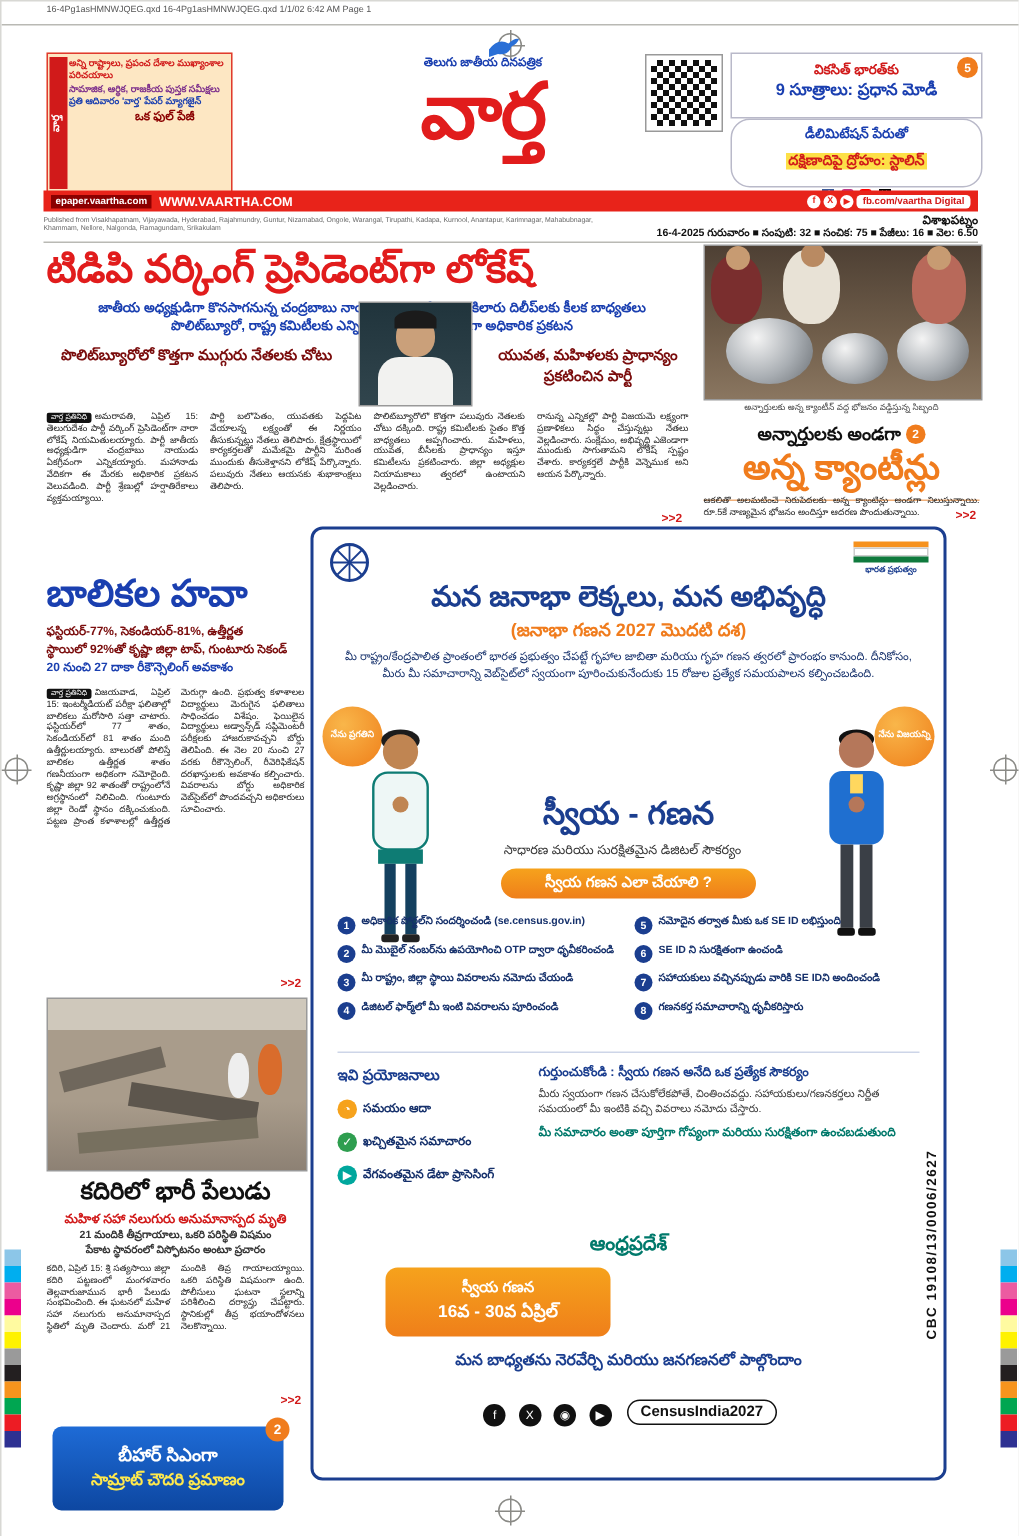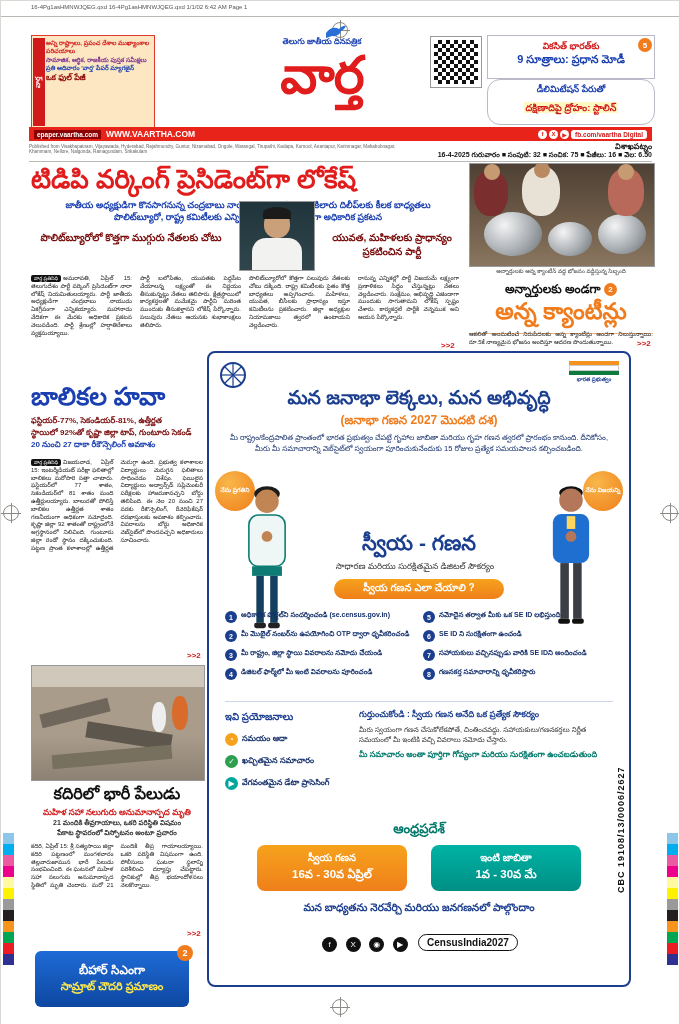--- a/index.html
+++ b/index.html
@@ -99,38 +99,38 @@
       <div style="background:#00a651"></div>
       <div style="background:#ed1c24"></div>
       <div style="background:#2e3192"></div>
   </div>
 
   <div class="abs promo" style="left:30px;top:34px;width:106px;height:88px;">
     <div class="vlab">వార్త</div>
     <p style="color:#d11a1a;">అన్ని రాష్ట్రాలు, ప్రపంచ దేశాల ముఖ్యాంశాల పరిచయాలు</p>
     <p style="color:#7b2d8b;">సామాజిక, ఆర్థిక, రాజకీయ పుస్తక సమీక్షలు</p>
     <p style="color:#1a3fb0;">ప్రతి ఆదివారం 'వార్త' పేపర్ మ్యాగజైన్</p>
-    <p style="color:#8b0000;font-size:8px;">ఒక ఫుల్ పేజీ</p>
+    <p style="color:#8b0000;font-size:8px;margin-left:44px;">ఒక ఫుల్ పేజీ</p>
   </div>
 
   <svg class="abs" style="left:322px;top:22px;" width="26" height="16" viewBox="0 0 24 16">
     <path d="M2 10 Q8 2 15 6 Q19 2 22 3 Q21 6 17 8 Q15 14 8 13 L2 15 Z" fill="#2a6fd6"></path>
   </svg>
   <div class="abs ctr tagline" style="left:236px;top:36px;width:170px;">తెలుగు జాతీయ దినపత్రిక</div>
   <div class="abs ctr logo" style="left:232px;top:48px;width:178px;">వార్త</div>
   <div class="abs qr" style="left:430px;top:36px;width:44px;height:44px;"></div>
 
   <div class="abs adbox" style="left:486px;top:34px;width:166px;height:42px;">
     <div class="ctr" style="margin-top:5px;color:#d11a1a;font-size:9px;font-weight:bold;">వికసిత్ భారత్‌కు</div>
     <div class="ctr" style="color:#1a3fb0;font-size:11px;font-weight:bold;">9 సూత్రాలు: ప్రధాన మోడీ</div>
     <span class="badge abs" style="right:2px;top:2px;width:14px;height:14px;font-size:8px;">5</span>
   </div>
   <div class="abs adbox" style="left:486px;top:78px;width:166px;height:44px;border-radius:13px;">
     <div class="ctr" style="margin-top:4px;color:#1a3fb0;font-size:9px;font-weight:bold;">డీలిమిటేషన్ పేరుతో</div>
-    <div class="ctr" style="margin-top:1px;"><span style="color:#d11a1a;font-size:9.5px;font-weight:bold;background:#fef9c3;padding:0 2px;">దక్షిణాదిపై ద్రోహం: స్టాలిన్</span></div>
+    <div class="ctr" style="margin-top:1px;"><span style="color:#d11a1a;font-size:9.5px;font-weight:bold;background:#fde047;padding:0 2px;">దక్షిణాదిపై ద్రోహం: స్టాలిన్</span></div>
     <div class="ctr" style="margin-top:3px;">
       <span style="display:inline-block;width:8px;height:8px;background:#3b5998;color:#fff;font-size:6px;text-align:center;line-height:8px;">f</span>
       <span style="display:inline-block;width:8px;height:8px;background:#c13584;border-radius:2px;color:#fff;font-size:6px;text-align:center;line-height:8px;">◉</span>
       <span style="display:inline-block;width:8px;height:8px;background:#ff0000;border-radius:2px;color:#fff;font-size:5px;text-align:center;line-height:8px;">▶</span>
       <span style="display:inline-block;width:8px;height:8px;background:#000;color:#fff;font-size:6px;text-align:center;line-height:8px;">X</span>
     </div>
   </div>
 
   <div class="abs redbar" style="left:28px;top:126px;width:613px;height:14px;">
     <span style="display:flex;align-items:flex-end;">
@@ -332,24 +332,20 @@
       <div style="font-size:8.5px;font-weight:bold;color:#1b3e8f;margin-bottom:4px;">గుర్తుంచుకోండి : స్వీయ గణన అనేది ఒక ప్రత్యేక సౌకర్యం</div>
       <div style="font-size:7px;color:#333;line-height:1.45;margin-bottom:5px;">మీరు స్వయంగా గణన చేసుకోలేకపోతే, చింతించవద్దు. సహాయకులు/గణనకర్తలు నిర్ణీత సమయంలో మీ ఇంటికి వచ్చి వివరాలు నమోదు చేస్తారు.</div>
       <div style="font-size:8px;font-weight:bold;color:#00796b;">మీ సమాచారం అంతా పూర్తిగా గోప్యంగా మరియు సురక్షితంగా ఉంచబడుతుంది</div>
     </div>
 
     <div class="abs ctr" style="left:60px;top:468px;width:300px;font-size:13px;font-weight:bold;color:#00796b;">ఆంధ్రప్రదేశ్</div>
     <div class="datebox abs" style="left:48px;top:492px;width:150px;height:46px;background:linear-gradient(180deg,#f6a21c,#ef7f1a);">
       <span class="t">స్వీయ గణన</span>
       <span class="d">16వ - 30వ ఏప్రిల్</span>
     </div>
-    <div class="datebox abs" style="left:222px;top:492px;width:150px;height:46px;background:linear-gradient(180deg,#00b3a4,#008f85);">
-      <span class="t">ఇంటి జాబితా</span>
-      <span class="d">1వ - 30వ మే</span>
-    </div>
 
     <div class="abs ctr" style="left:30px;top:548px;width:360px;font-size:10.5px;font-weight:bold;color:#1b3e8f;">మన బాధ్యతను నెరవేర్చి మరియు జనగణనలో పాల్గొందాం</div>
     <div class="abs ctr" style="left:60px;top:580px;width:300px;">
       <span class="soc">f</span>
       <span class="soc">X</span>
       <span class="soc">◉</span>
       <span class="soc">▶</span>
       <span style="display:inline-block;border:1px solid #111;border-radius:10px;padding:2px 8px;font-size:10px;font-weight:bold;color:#111;vertical-align:middle;margin-left:4px;">CensusIndia2027</span>
     </div>
     <div class="cbcvert abs" style="right:3px;top:330px;height:210px;">CBC 19108/13/0006/2627</div>

